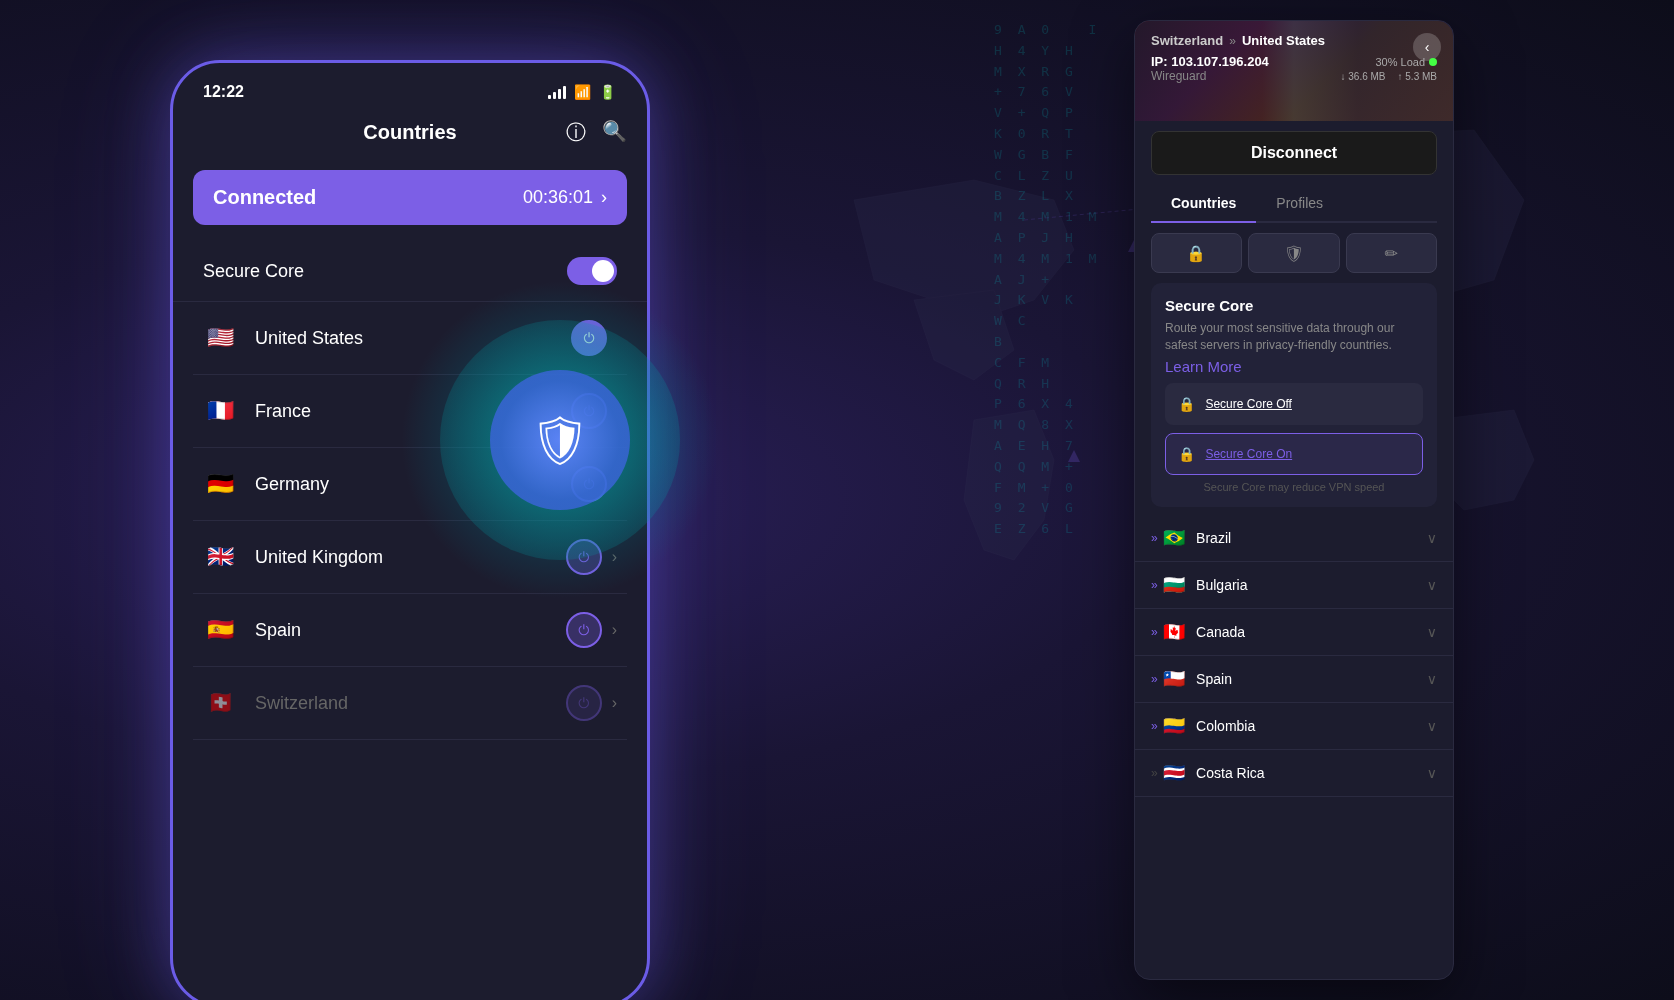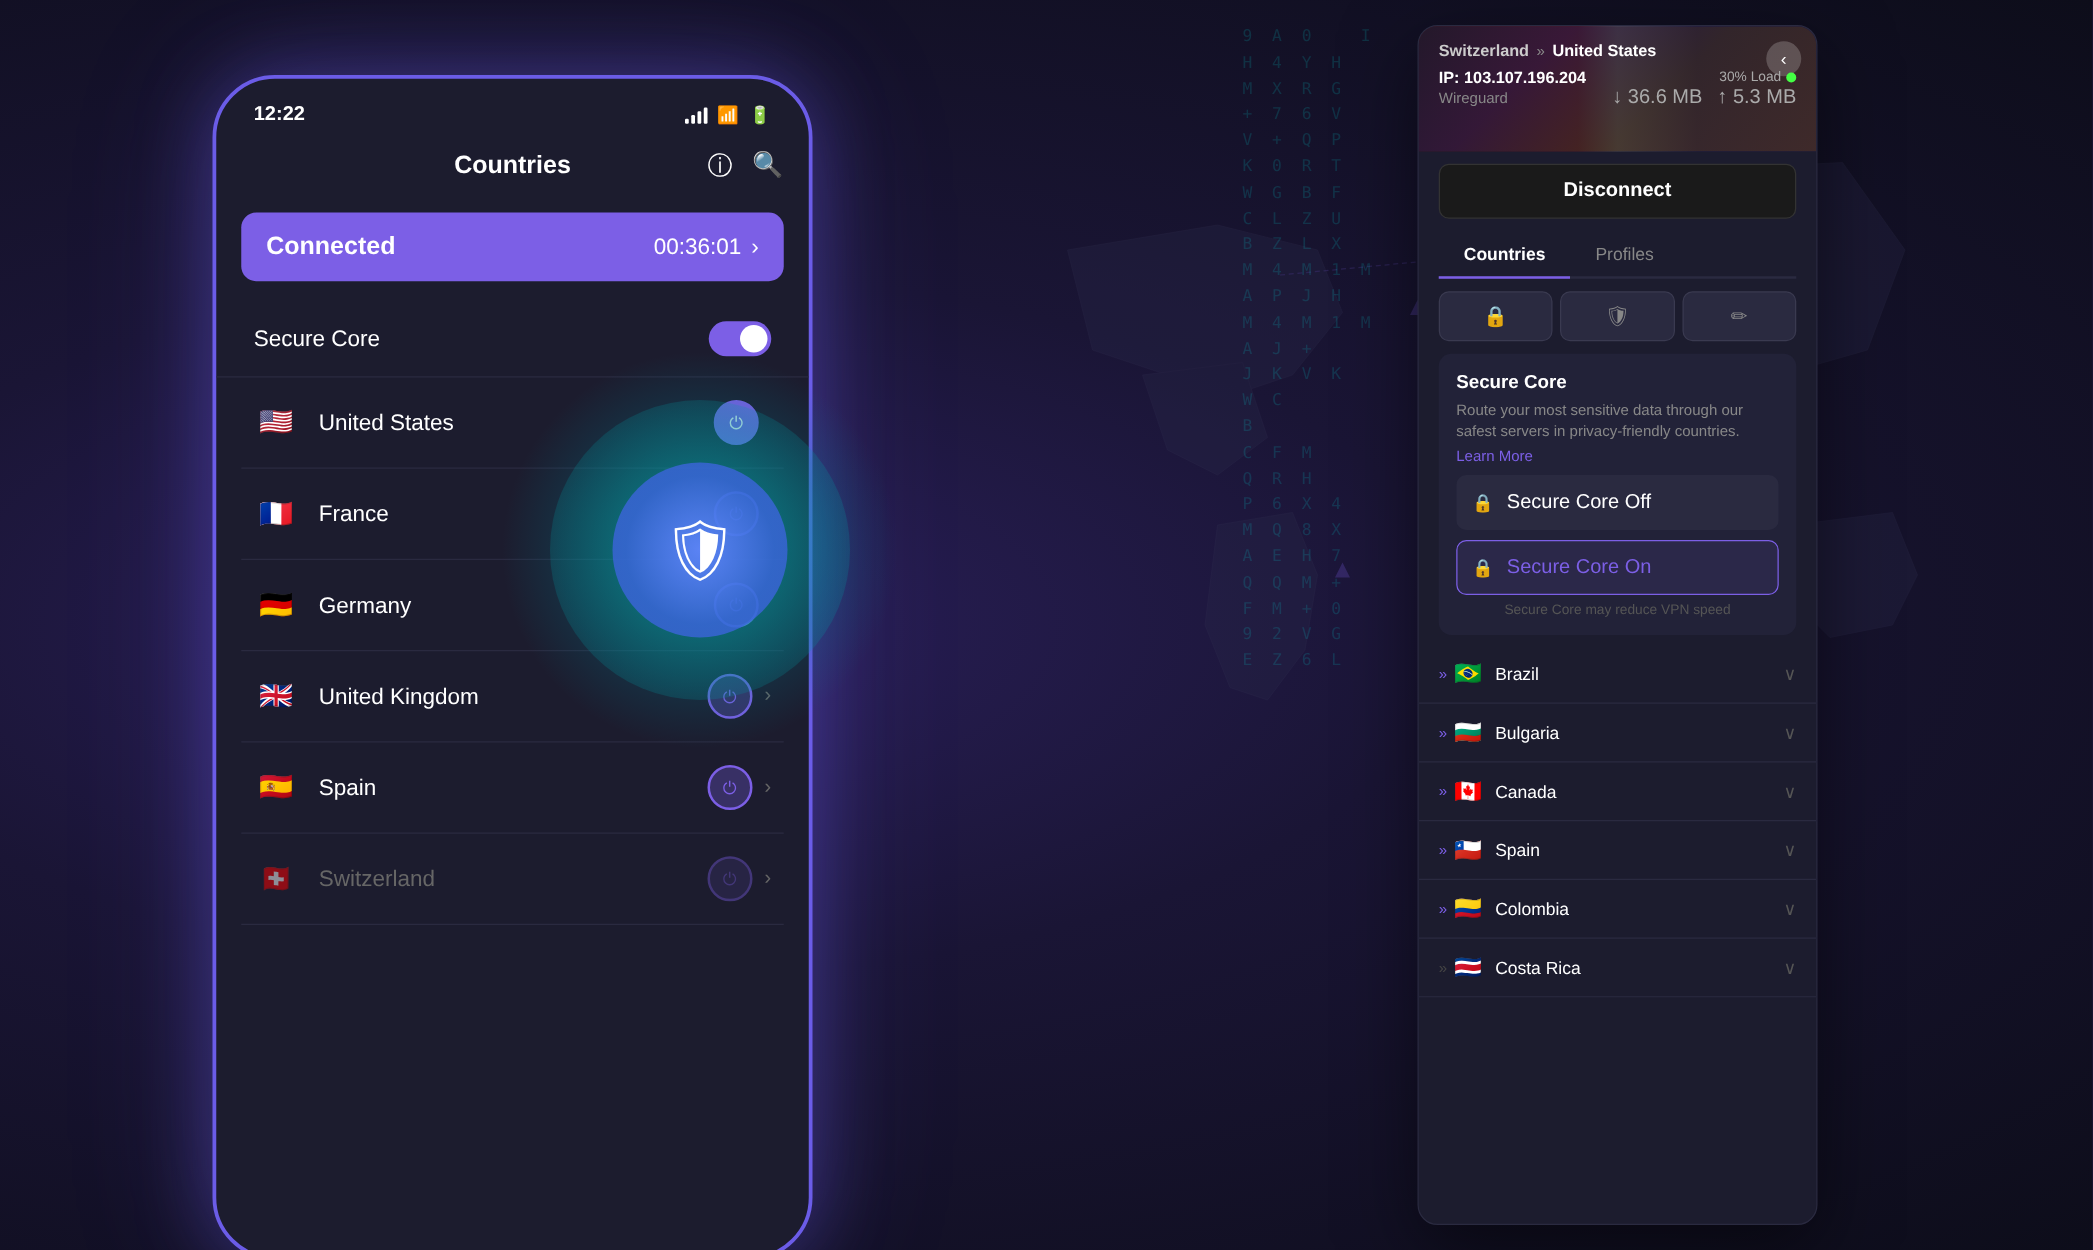--- a/index.html
+++ b/index.html
@@ -383,21 +383,21 @@
     .panel-protocol {
       color: #888;
       font-size: 12px;
     }
 
     .panel-stats {
       display: flex;
       gap: 12px;
       align-items: flex-start;
       color: #aaa;
-      font-size: 16px;
+      font-size: 10px;
     }
 
     .stat-item {
       display: flex;
       align-items: center;
       gap: 3px;
     }
 
     .disconnect-btn {
       margin: 10px 16px;
@@ -481,21 +481,21 @@
 
     .secure-core-desc {
       color: #888;
       font-size: 12px;
       line-height: 1.4;
       margin-bottom: 4px;
     }
 
     .secure-core-link {
       color: #7c5fe6;
-      font-size: 12px;
+      font-size: 15px;
       cursor: pointer;
     }
 
     .secure-core-option {
       background: #2a2a40;
       border-radius: 8px;
       padding: 12px;
       margin-top: 8px;
       display: flex;
       align-items: center;
@@ -504,21 +504,22 @@
       border: 1px solid transparent;
     }
 
     .secure-core-option.selected {
       border-color: #7c5fe6;
       background: rgba(124,95,230,0.1);
     }
 
     .secure-core-option-text {
       color: white;
-      font-size: 16px;
+      font-size: 12px;
+      text-decoration: underline;
     }
 
     .secure-core-option.selected .secure-core-option-text {
       color: #7c5fe6;
     }
 
     .secure-core-note {
       color: #555;
       font-size: 11px;
       margin-top: 6px;

